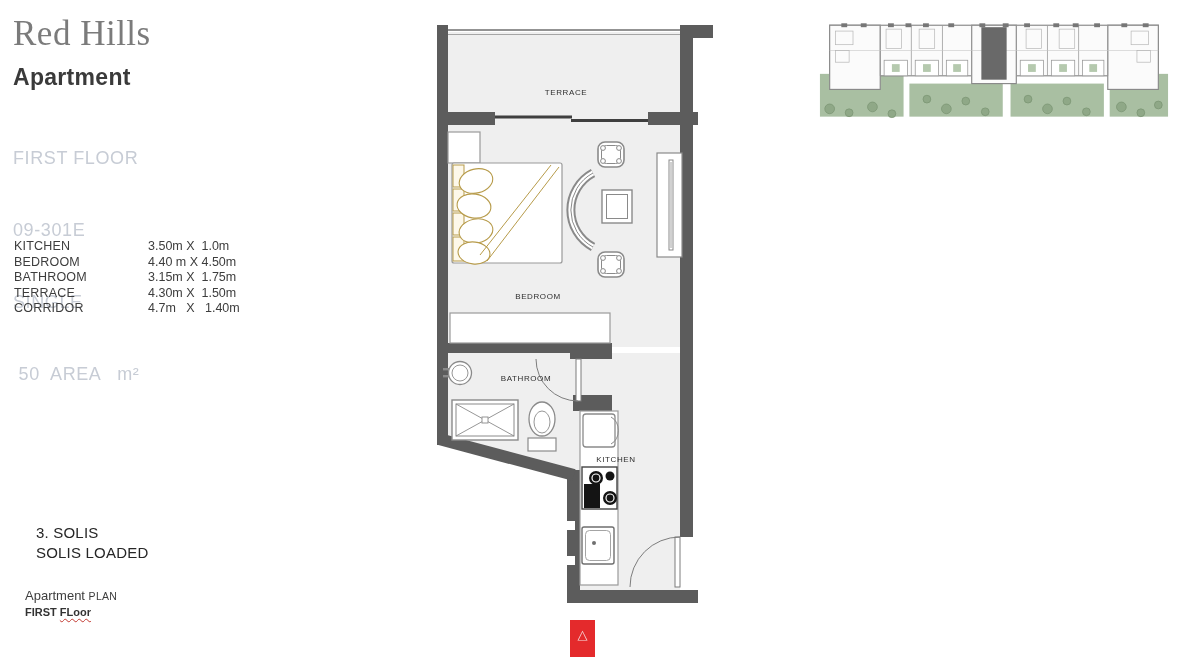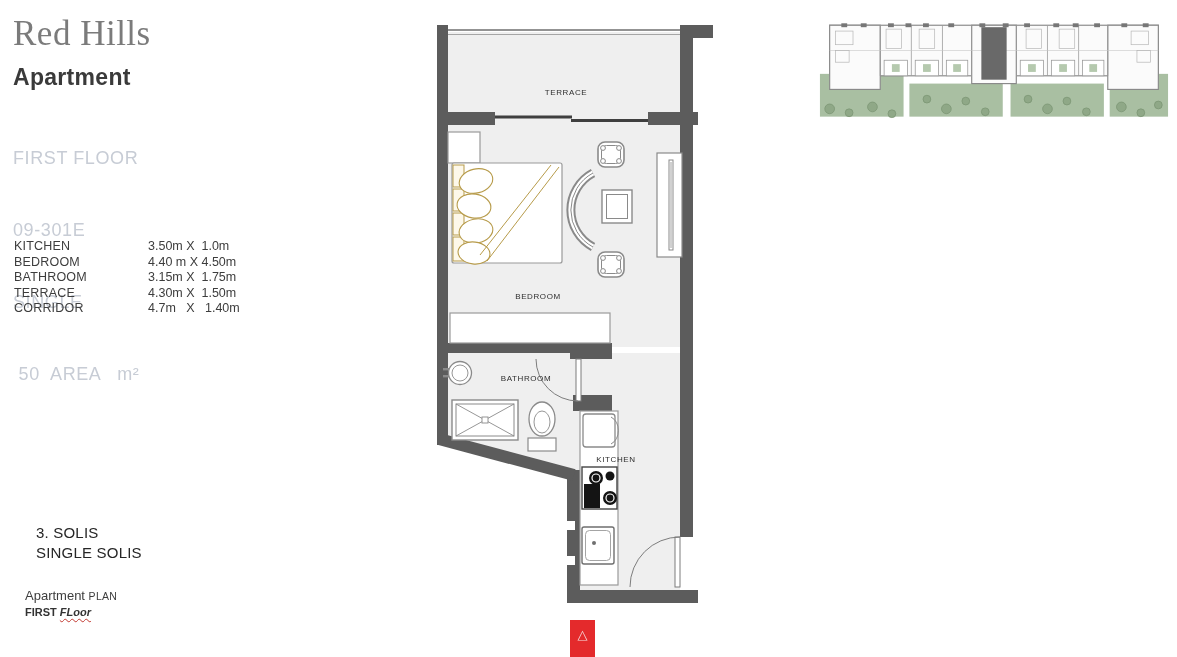--- a/index.html
+++ b/index.html
@@ -41,21 +41,20 @@
   .plan-caption .small-caps { font-size:10.5px; letter-spacing:0.3px;margin-top:32px; }
   .floor-caption {
     position:absolute; left:25px; top:606px; font-size:11px; font-weight:bold; color:#333333;
   }
   .floor-caption .misspell {
     text-decoration-line:underline;
     text-decoration-style:wavy;
     text-decoration-color:#c23a32;
     text-decoration-thickness:1px;
     text-underline-offset:2px;
-    font-style:italic;
   }
   
   #floor-plan { position:absolute; left:430px; top:15px; }
   #key-plan   { position:absolute; left:818px; top:18px; }
   .plan-label {
     font-family:"Liberation Sans", sans-serif; font-size:8px; fill:#2e2e2e;
     letter-spacing:0.6px; text-anchor:middle;
   }
   
   .marker {
@@ -97,21 +96,21 @@
       <span class="dim-size">4.30m X  1.50m</span>
     </div>
     <div class="dim-row">
       <span class="dim-room">CORRIDOR</span>
       <span class="dim-size">4.7m   X   1.40m</span>
     </div>
   </div>
 
   <div class="project">
     <div>3. SOLIS</div>
-    <div>SINGLE SOLIS</div>
+    <div>SOLIS LOADED</div>
   </div>
 
   <div class="plan-caption"><span>Apartment </span><span class="small-caps">PLAN</span></div>
   <div class="floor-caption"><span>FIRST </span><span class="misspell">FLoor</span></div>
 
   <svg id="floor-plan" width="290" height="602" viewBox="0 0 290 602">
 
     <g>
       <rect x="18" y="17" width="232" height="90" fill="#efefef"></rect>
       <rect x="18" y="107" width="232" height="225" fill="#efefef"></rect>

